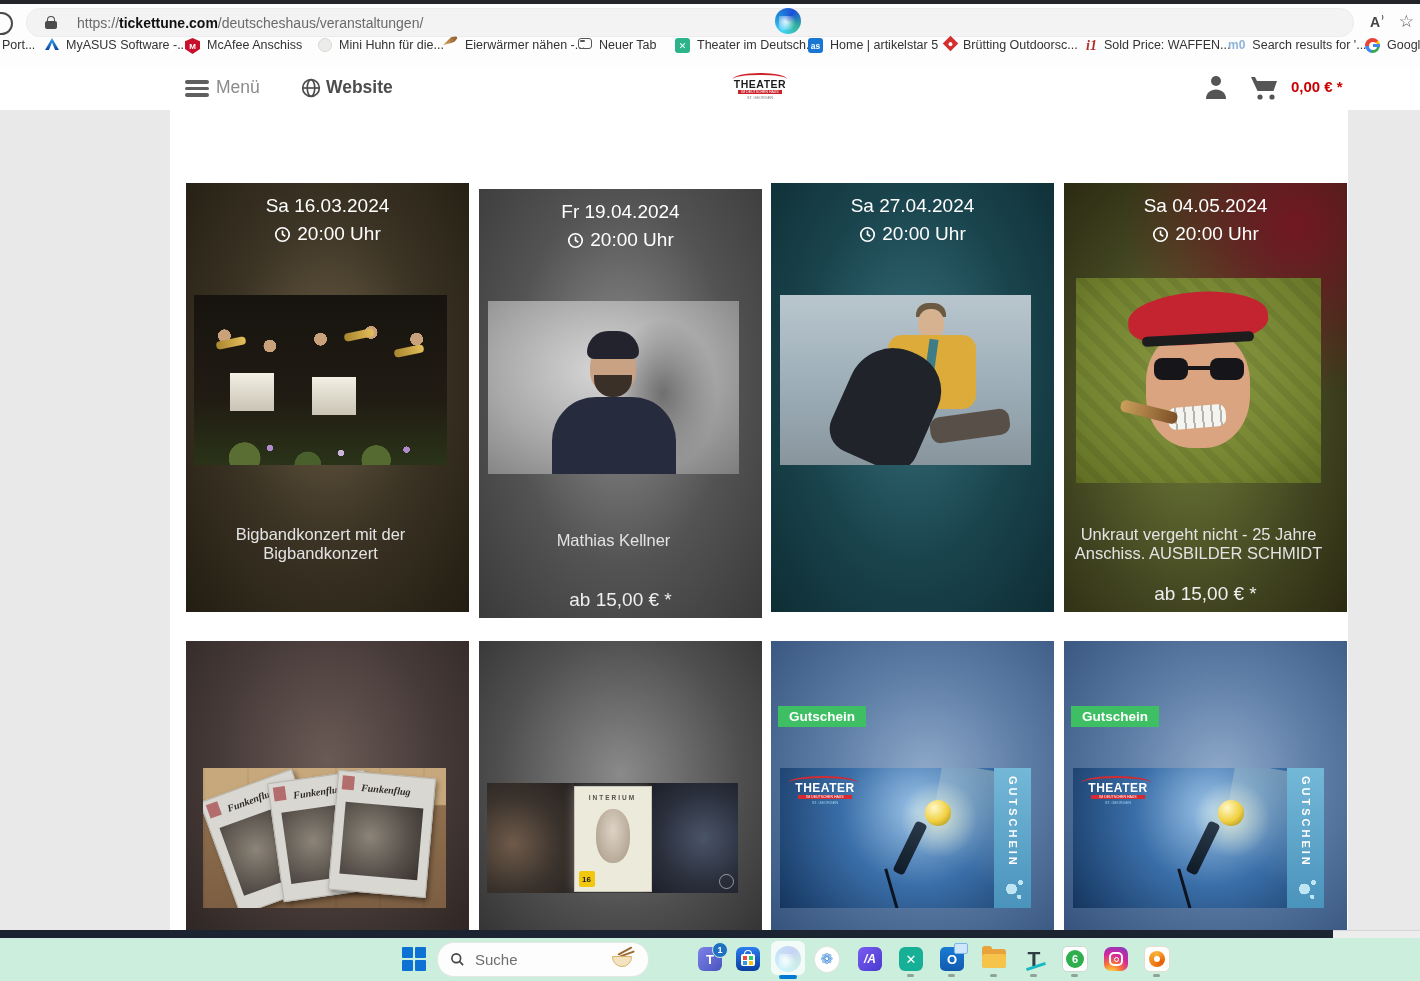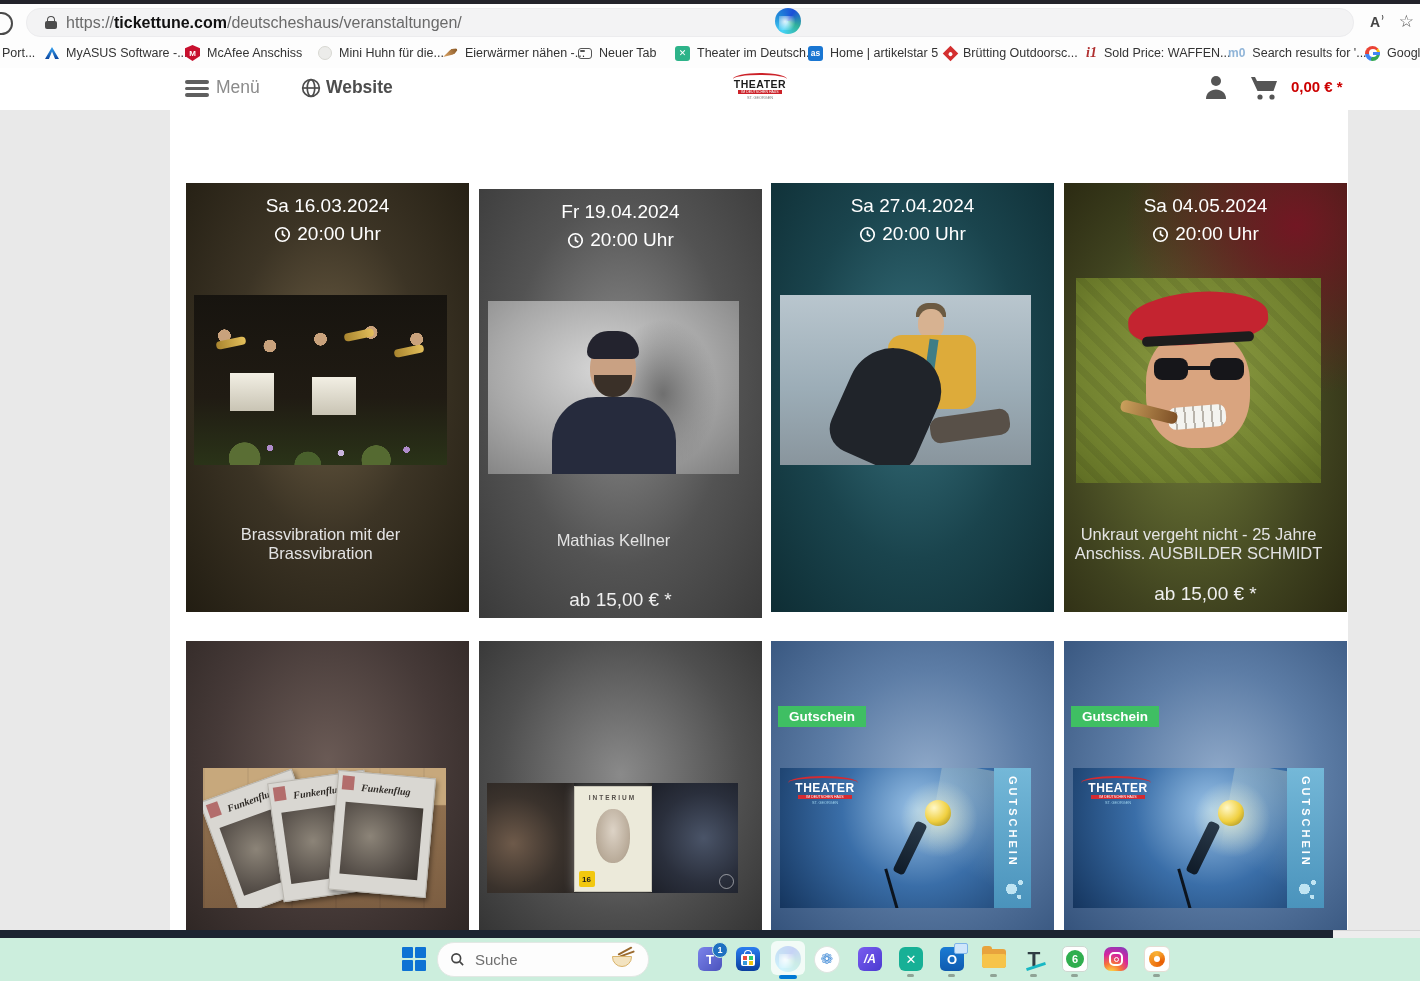--- a/index.html
+++ b/index.html
@@ -7,30 +7,30 @@
   .screen{position:relative;width:1420px;height:981px;background:#fff;overflow:hidden;}
 
   
   .win-top{position:absolute;left:0;top:0;width:1420px;height:4px;background:#23232a;}
   .chrome{position:absolute;left:0;top:4px;width:1420px;height:34px;background:#fdfdfd;}
   .reload-stub{position:absolute;left:-10px;top:8px;width:19px;height:19px;border:2.5px solid #4a4a4a;border-radius:50%;}
   .urlbar{position:absolute;left:26px;top:4px;width:1326px;height:27px;background:#f3f3f4;border:1px solid #ececee;border-radius:14px;display:flex;align-items:center;}
   .lockwrap{margin-left:18px;position:relative;width:12px;height:13px;}
   .lock-shackle{position:absolute;left:2px;top:0;width:8px;height:7px;border:1.8px solid #4c4c4c;border-bottom:none;border-radius:5px 5px 0 0;box-sizing:border-box;}
   .lock-body{position:absolute;left:0;top:5px;width:12px;height:8px;background:#4c4c4c;border-radius:2px;}
-  .urltext{margin-left:9px;font-size:16px;color:#6a6a6a;white-space:nowrap;}
+  .urltext{margin-left:20px;font-size:14px;color:#6a6a6a;white-space:nowrap;}
   .urltext .dom{color:#111;font-weight:bold;}
   .chrome-right{position:absolute;right:6px;top:4px;height:27px;display:flex;align-items:center;gap:16px;}
   .readaloud{font-size:14px;color:#444;font-weight:bold;position:relative;}
   .readaloud .wave{font-size:9px;position:relative;top:-5px;left:1px;color:#444;}
   .fav-star{font-size:17px;color:#555;}
 
   
   .bookmarks{position:absolute;left:0;top:38px;width:1420px;height:30px;background:#fdfdfd;border-bottom:1px solid #e7e7e7;}
-  .bm{position:absolute;top:0;height:30px;display:flex;align-items:center;gap:7px;font-size:12.5px;color:#333;white-space:nowrap;cursor:default;}
+  .bm{position:absolute;top:0;height:30px;display:flex;align-items:flex-start;gap:7px;font-size:12.5px;color:#333;white-space:nowrap;cursor:default;}
   .fi{display:inline-flex;align-items:center;justify-content:center;flex:none;}
   .fi-myasus{width:14px;height:12px;background:linear-gradient(180deg,#35a3f1,#0d47a1);clip-path:polygon(50% 0,100% 100%,72% 100%,50% 38%,28% 100%,0 100%);}
   .fi-mcafee{width:15px;height:16px;background:#c8102e;clip-path:polygon(50% 0,100% 20%,100% 68%,50% 100%,0 68%,0 20%);color:#fff;font-size:8px;font-weight:bold;}
   .fi-circle{width:14px;height:14px;border-radius:50%;background:#ececea;border:1px solid #d8d8d2;box-sizing:border-box;}
   .fi-feather{width:16px;height:6px;background:linear-gradient(90deg,#e0a868,#8a5a28);clip-path:polygon(0 55%,68% 0,100% 35%,100% 65%,70% 100%);transform:rotate(-28deg);}
   .fi-tab{width:14px;height:11px;border:1.6px solid #555;border-radius:3px;box-sizing:border-box;position:relative;}
   .fi-tab:after{content:"";position:absolute;left:1px;top:1px;width:5px;height:2px;background:#555;border-radius:1px;}
   .fi-theater{width:15px;height:15px;border-radius:3px;background:#2db389;color:#fff;font-size:9px;font-weight:bold;}
   .fi-as{width:15px;height:15px;border-radius:3px;background:#1976d2;color:#fff;font-size:8.5px;font-weight:bold;}
   .fi-diamond{width:11px;height:11px;background:#d32f2f;transform:rotate(45deg);position:relative;}
@@ -323,21 +323,21 @@
         </svg>
       <span>20:00 Uhr</span>
     </div>
     <div class="photo photo1">
       <div class="stand" style="left:36px;top:78px"></div>
       <div class="stand" style="left:118px;top:82px"></div>
       <div class="brass" style="left:22px;top:44px"></div>
       <div class="brass" style="left:150px;top:36px"></div>
       <div class="brass" style="left:200px;top:52px"></div>
     </div>
-    <div class="card-title">Brassvibration mit der Brassvibration</div>
+    <div class="card-title">Bigbandkonzert mit der Bigbandkonzert</div>
   </div>
 
   <div class="card" style="left:479px;top:189px">
     <div class="card-bg bg2"></div>
     <div class="card-date">Fr 19.04.2024</div>
     <div class="card-time">
       <svg width="17" height="17" viewBox="0 0 24 24" fill="none" stroke="#fff" stroke-width="2.4">
           <circle cx="12" cy="12" r="9.5"></circle>
           <path d="M12 6.5V12l4 2.5"></path>
         </svg>

